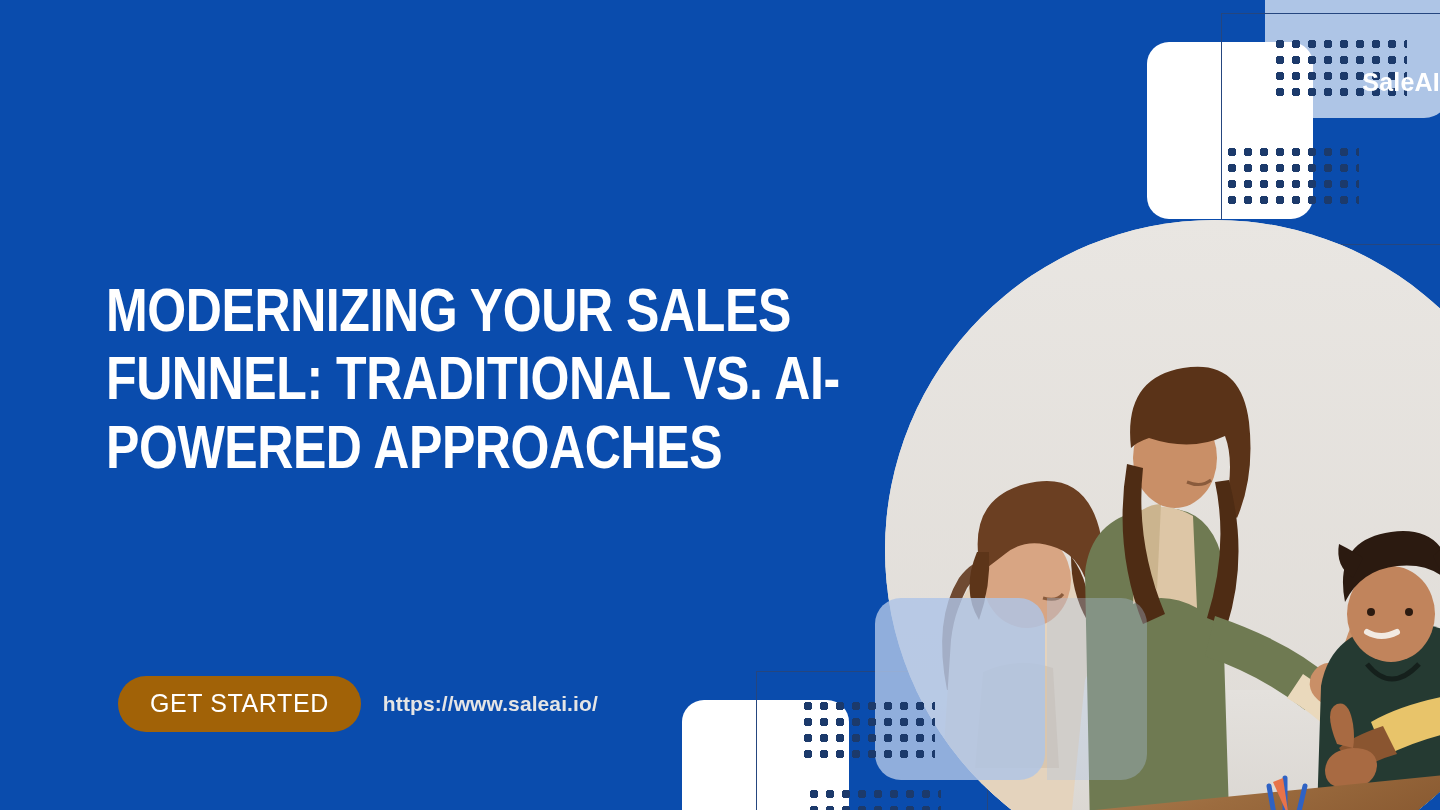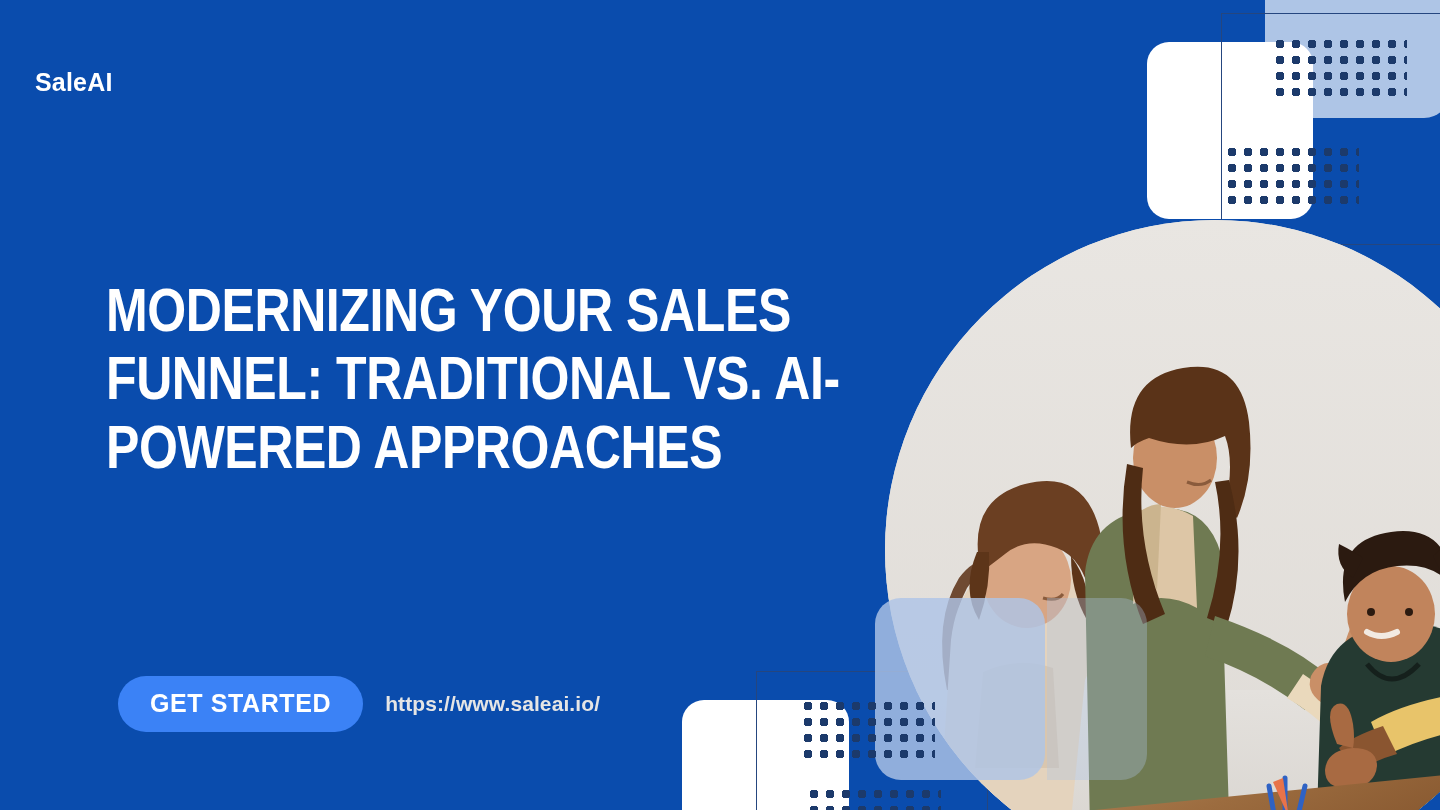--- a/index.html
+++ b/index.html
@@ -92,21 +92,21 @@
     left:1047px; top:598px;
     width:100px; height:182px;
     background:rgba(174,197,230,0.34);
     border-radius:0 26px 26px 0;
   }
 
   
   #logo {
     position:absolute;
     left:0; right:0; top:68px;
-    text-align:left;
+    text-align:right;
     color:#ffffff;
     font-size:25px;
     font-weight:bold;
     letter-spacing:0.2px;
     padding-left:35px;
   }
 
   #headline {
     position:absolute;
     left:106px; top:276px;
@@ -125,27 +125,27 @@
     position:absolute;
     left:118px; top:676px;
     display:flex;
     align-items:center;
     gap:22px;
   }
 
   #get-started-button {
     display:inline-block;
     padding:13px 32px 14px;
-    background:#3b82f6;
+    background:#a16207;
     color:#ffffff;
     border:none;
     border-radius:999px;
     font-family:"Liberation Sans", sans-serif;
     font-size:25px;
-    font-weight:bold;
+    font-weight:normal;
     letter-spacing:0.6px;
     cursor:pointer;
   }
 
   #site-url {
     color:#e5e5e5;
     font-size:21px;
     font-weight:bold;
     letter-spacing:0.1px;
     text-decoration:none;

